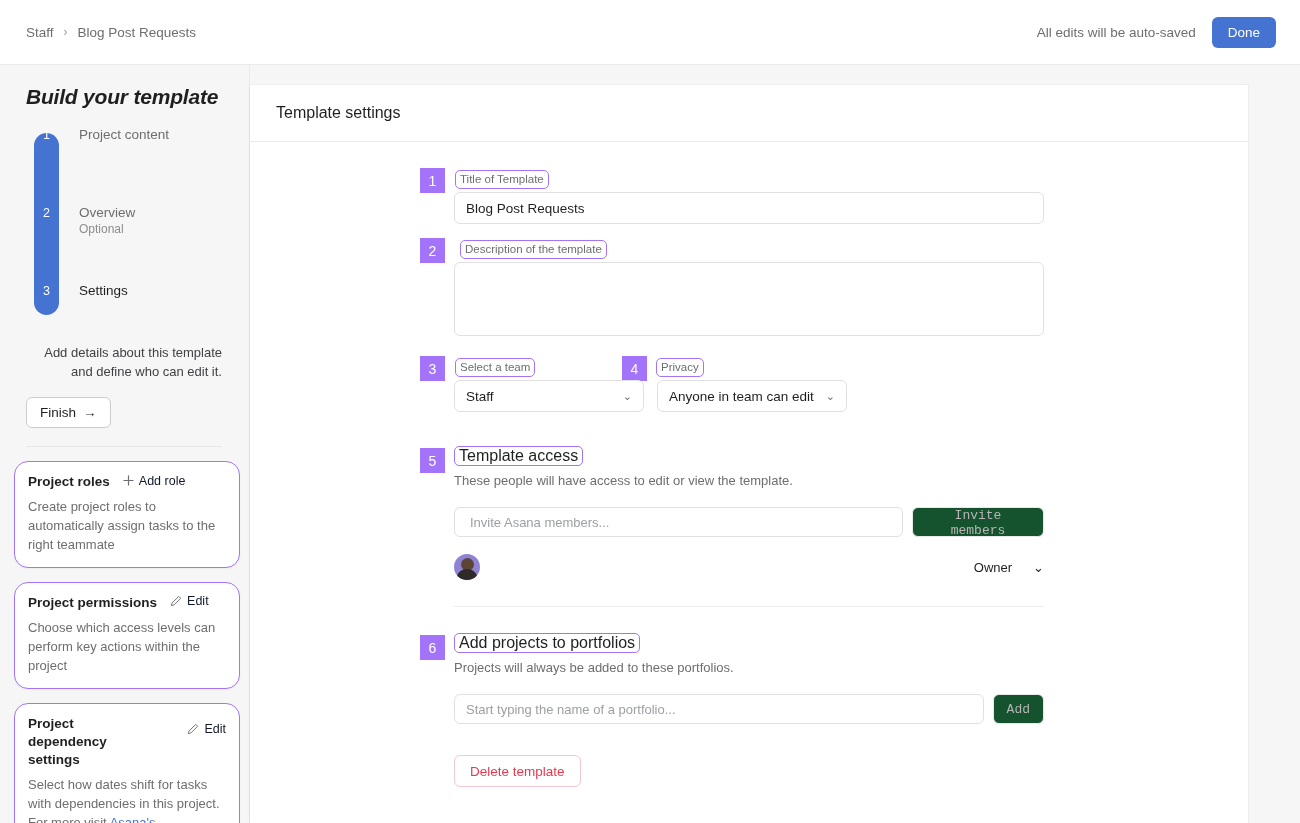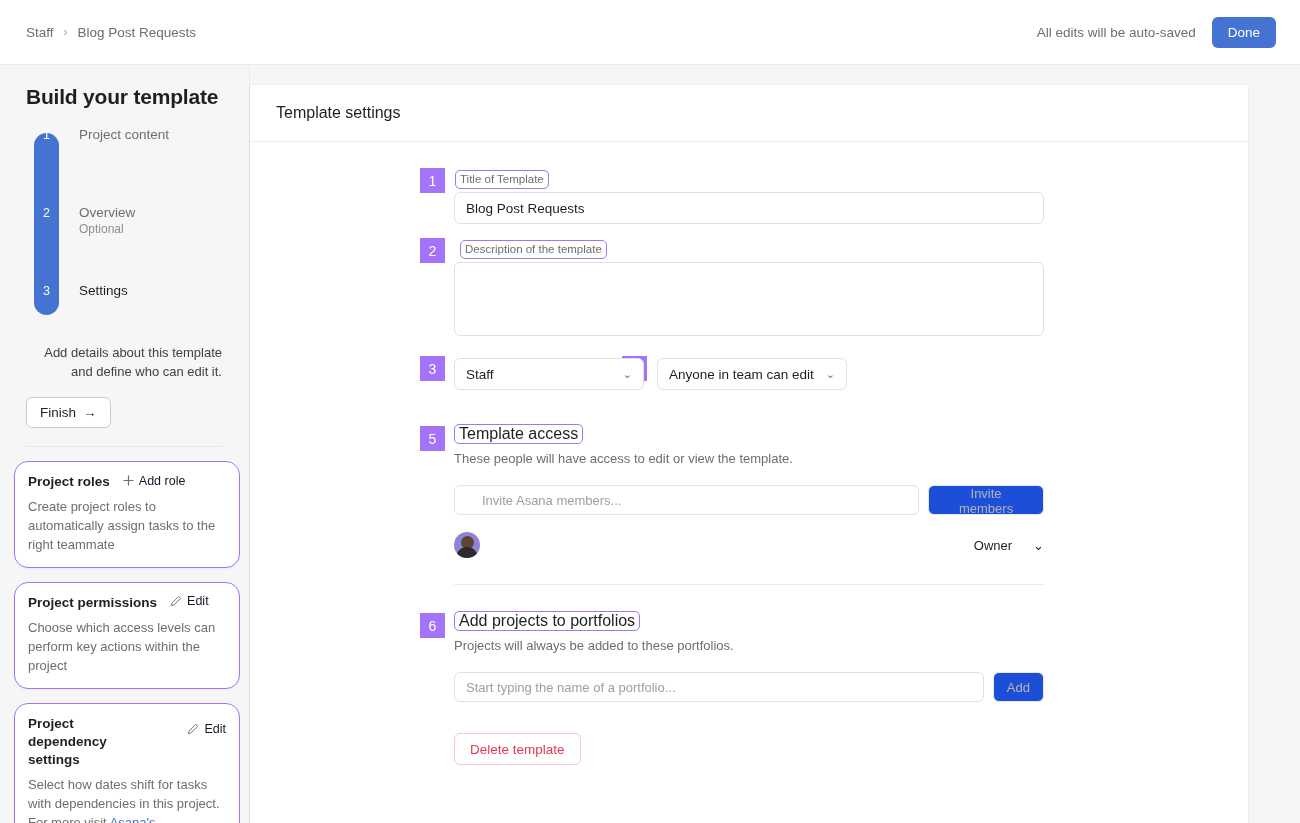--- a/index.html
+++ b/index.html
@@ -32,21 +32,21 @@
     font-size: 13.5px; font-family: inherit; padding: 8px 16px; cursor: pointer;
   }
 
   
   .sidebar {
     position: absolute; top: 65px; left: 0; width: 250px; height: 758px;
     background: #f6f6f6;
     border-right: 1px solid #ebeaea;
     padding: 20px 24px 0 26px;
   }
-  .sidebar-title { font-size: 21px; font-weight: bold; letter-spacing: -0.2px; margin: 0 0 18px 0; }
+  .sidebar-title { font-size: 21px; font-weight: bold; letter-spacing: -0.2px; margin: 0 0 18px 0; font-style: italic; }
 
   
   .stepper { position: relative; height: 196px; margin-left: 8px; }
   .stepper-track {
     position: absolute; left: 0; top: 6px; width: 25px; height: 182px;
     background: #4573d2; border-radius: 13px;
   }
   .step { position: absolute; left: 0; display: flex; align-items: flex-start; }
   .step-num {
     width: 25px; text-align: center; color: #ffffff;
@@ -152,26 +152,26 @@
   }
   .select-box .chev { position: absolute; right: 11px; color: #6d6e6f; font-size: 11px; }
 
   .section-title { font-size: 16px; color: #1e1f21; display: inline-block; }
   .section-sub { font-size: 13px; color: #6d6e6f; margin-top: 7px; }
 
   .invite-row { display: flex; gap: 9px; margin-top: 19px; align-items: center; }
   .invite-input {
     width: 470px; height: 30px;
     border: 1px solid #e0e0e0; border-radius: 6px;
-    font-size: 13px; font-family: inherit; padding: 0 27px; outline: none; color: #1e1f21;
+    font-size: 13px; font-family: inherit; padding: 0 15px; outline: none; color: #1e1f21;
   }
   .ghost-btn {
-    border: 1px solid #e8e8e8; border-radius: 6px; background: #1d4ed8;
+    border: 1px solid #e8e8e8; border-radius: 6px; background: #14532d;
     height: 30px; padding: 0 13px; font-size: 13px; color: #b5b5b5;
-    font-family: Liberation Sans, sans-serif; cursor: pointer;
+    font-family: Liberation Mono, monospace; cursor: pointer;
   }
 
   .member-row { display: flex; align-items: center; margin-top: 17px; }
   .avatar {
     width: 26px; height: 26px; border-radius: 50%;
     background: #8f84d4; position: relative; overflow: hidden; flex: none;
   }
   .avatar .head { position: absolute; width: 13px; height: 13px; border-radius: 50%; background: #5e4434; left: 6.5px; top: 4px; }
   .avatar .body { position: absolute; width: 22px; height: 12px; border-radius: 11px 11px 0 0; background: #2f2a2a; left: 2px; top: 15px; }
   .member-text { margin-left: 12px; }
@@ -313,20 +313,24 @@
       <div class="badge" style="left:-34px; top:-2px;">2</div>
       <div class="float-label-wrap">
         <span class="float-label anno" style="left:6px;">Description of the template</span>
       </div>
       <textarea class="textarea" placeholder="" style=""></textarea>
     </div>
 
     <div class="field-block" style="margin-top:18px;">
       <div class="badge" style="left:-34px; top:-2px;">3</div>
       <div class="badge" style="left:168px; top:-2px;">4</div>
+      <div class="float-label-wrap">
+        <span class="float-label anno">Select a team</span>
+        <span class="float-label anno" style="left:202px;">Privacy</span>
+      </div>
       <div class="row">
         <div class="select-box" style="width:190px;">
           <span>Staff</span>
           <span class="chev">⌄</span>
         </div>
         <div class="select-box" style="width:190px;">
           <span>Anyone in team can edit</span>
           <span class="chev">⌄</span>
         </div>
       </div>

